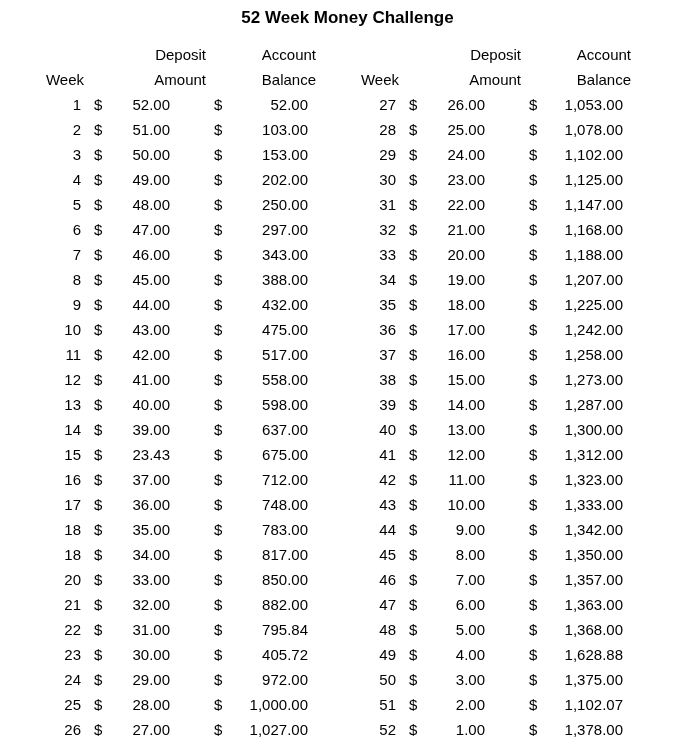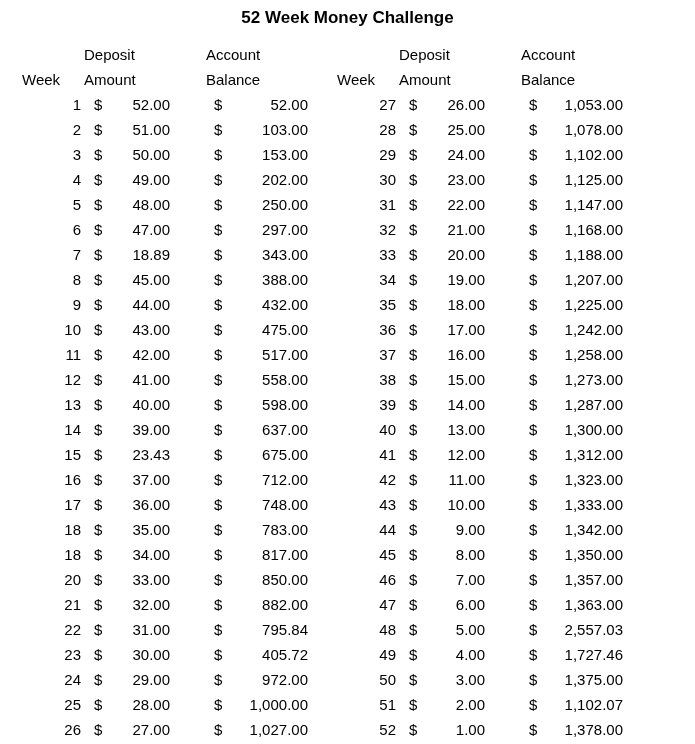--- a/index.html
+++ b/index.html
@@ -12,21 +12,21 @@
     text-align:center;font-weight:bold;font-size:17px;line-height:24px;
   }
   .grid{
     margin-top:12px;
     display:grid;
     grid-template-columns:62px 96px 26px 110px 21px 62px 96px 26px 110px;
     grid-auto-rows:25px;
     padding-left:22px;
   }
   .cell{line-height:25px;white-space:nowrap;}
-  .hdr{text-align:left;}
+  .hdr{text-align:right;}
   .week{text-align:right;padding-right:3px;}
   .money{display:flex;justify-content:space-between;align-items:baseline;}
   .dep{padding-left:10px;padding-right:10px;}
   .bal{padding-left:8px;padding-right:8px;}
   .c-week-l{grid-column:1}.c-dep-l{grid-column:2}.c-bal-l{grid-column:4}
   .c-week-r{grid-column:6}.c-dep-r{grid-column:7}.c-bal-r{grid-column:9}
   .h-week-l{grid-column:1}.h-dep-l{grid-column:2 / span 2}.h-bal-l{grid-column:4}
   .h-week-r{grid-column:6}.h-dep-r{grid-column:7 / span 2}.h-bal-r{grid-column:9}
 </style>
 </head>
@@ -153,21 +153,21 @@
         <span class="cur">$</span>
         <span class="val">21.00</span>
       </div>
       <div class="cell money bal c-bal-r">
         <span class="cur">$</span>
         <span class="val">1,168.00</span>
       </div>
       <div class="cell week c-week-l">7</div>
       <div class="cell money dep c-dep-l">
         <span class="cur">$</span>
-        <span class="val">18.89</span>
+        <span class="val">46.00</span>
       </div>
       <div class="cell money bal c-bal-l">
         <span class="cur">$</span>
         <span class="val">343.00</span>
       </div>
       <div class="cell week c-week-r">33</div>
       <div class="cell money dep c-dep-r">
         <span class="cur">$</span>
         <span class="val">20.00</span>
       </div>
@@ -436,39 +436,39 @@
         <span class="cur">$</span>
         <span class="val">795.84</span>
       </div>
       <div class="cell week c-week-r">48</div>
       <div class="cell money dep c-dep-r">
         <span class="cur">$</span>
         <span class="val">5.00</span>
       </div>
       <div class="cell money bal c-bal-r">
         <span class="cur">$</span>
-        <span class="val">2,557.03</span>
+        <span class="val">1,368.00</span>
       </div>
       <div class="cell week c-week-l">23</div>
       <div class="cell money dep c-dep-l">
         <span class="cur">$</span>
         <span class="val">30.00</span>
       </div>
       <div class="cell money bal c-bal-l">
         <span class="cur">$</span>
         <span class="val">405.72</span>
       </div>
       <div class="cell week c-week-r">49</div>
       <div class="cell money dep c-dep-r">
         <span class="cur">$</span>
         <span class="val">4.00</span>
       </div>
       <div class="cell money bal c-bal-r">
         <span class="cur">$</span>
-        <span class="val">1,727.46</span>
+        <span class="val">1,628.88</span>
       </div>
       <div class="cell week c-week-l">24</div>
       <div class="cell money dep c-dep-l">
         <span class="cur">$</span>
         <span class="val">29.00</span>
       </div>
       <div class="cell money bal c-bal-l">
         <span class="cur">$</span>
         <span class="val">972.00</span>
       </div>

